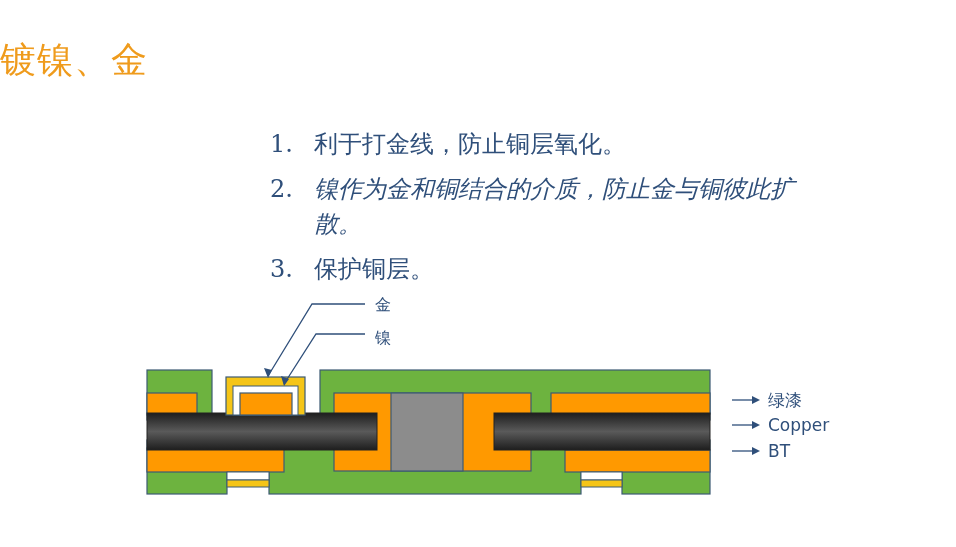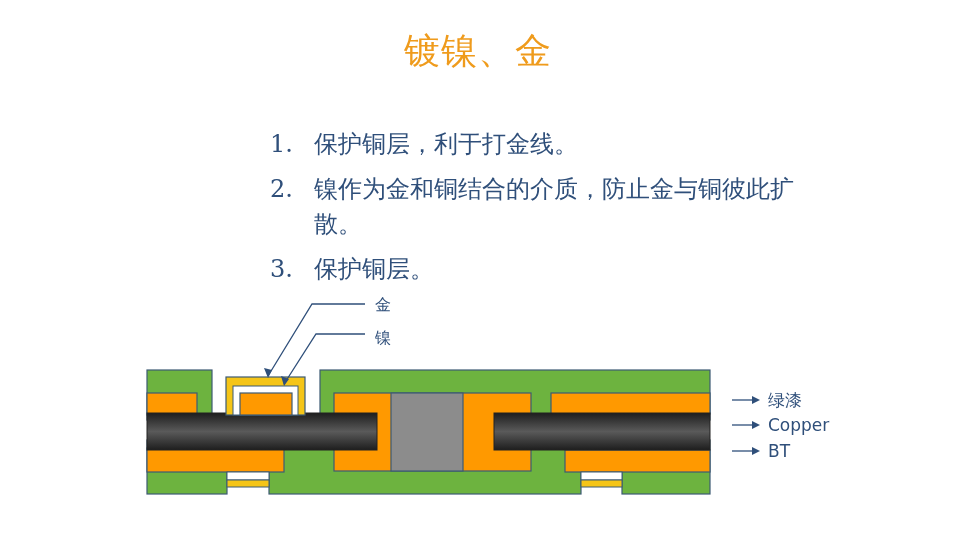--- a/index.html
+++ b/index.html
@@ -3,22 +3,22 @@
   <meta charset="utf-8">
   <style>
     html, body { margin: 0; padding: 0; }
     body {
       width: 956px; height: 547px; overflow: hidden;
       background: #ffffff;
       font-family: "DejaVu Sans", "Liberation Sans", sans-serif;
       position: relative;
     }
     .title {
-      position: absolute; left: 0; top: 27px; width: 956px;
-      text-align: center; font-size: 36px; color: #ef9b1c;
+      position: absolute; left: 0; top: 36px; width: 956px;
+      text-align: left; font-size: 36px; color: #ef9b1c;
       letter-spacing: 1px;
     }
     .list {
       position: absolute; left: 270px; top: 127px; width: 560px;
       color: #2f4f7a; font-family: "DejaVu Serif", "Liberation Serif", serif;
       font-size: 24px; line-height: 35px;
     }
     .item { display: flex; margin-bottom: 10px; }
     .item .num { width: 44px; flex: none; }
     .item .txt { flex: 1; }
@@ -27,25 +27,25 @@
     .legend-lbl { font-size: 17px; fill: #2f4f7a; font-family: "DejaVu Sans", sans-serif; }
   </style>
 </head>
 <body>
 
 <div class="title">镀镍、金</div>
 
 <div class="list">
   <div class="item">
     <span class="num">1.</span>
-    <span class="txt">保护铜层，利于打金线。</span>
+    <span class="txt">利于打金线，防止铜层氧化。</span>
   </div>
   <div class="item">
     <span class="num">2.</span>
-    <span class="txt" style="width:470px;display:block;">镍作为金和铜结合的介质，防止金与铜彼此扩散。</span>
+    <span class="txt" style="width:470px;display:block;font-style:italic;">镍作为金和铜结合的介质，防止金与铜彼此扩散。</span>
   </div>
   <div class="item">
     <span class="num">3.</span>
     <span class="txt">保护铜层。</span>
   </div>
 </div>
 
 <svg class="diagram" width="956" height="547" viewBox="0 0 956 547">
   <defs>
     <linearGradient id="coreGrad" x1="0" y1="0" x2="0" y2="1">

